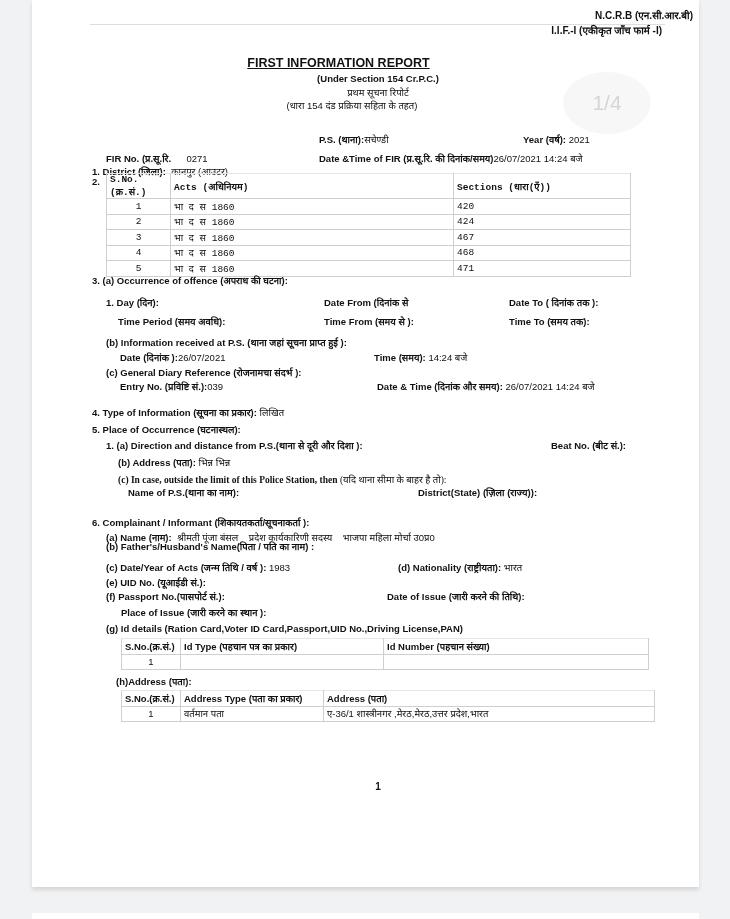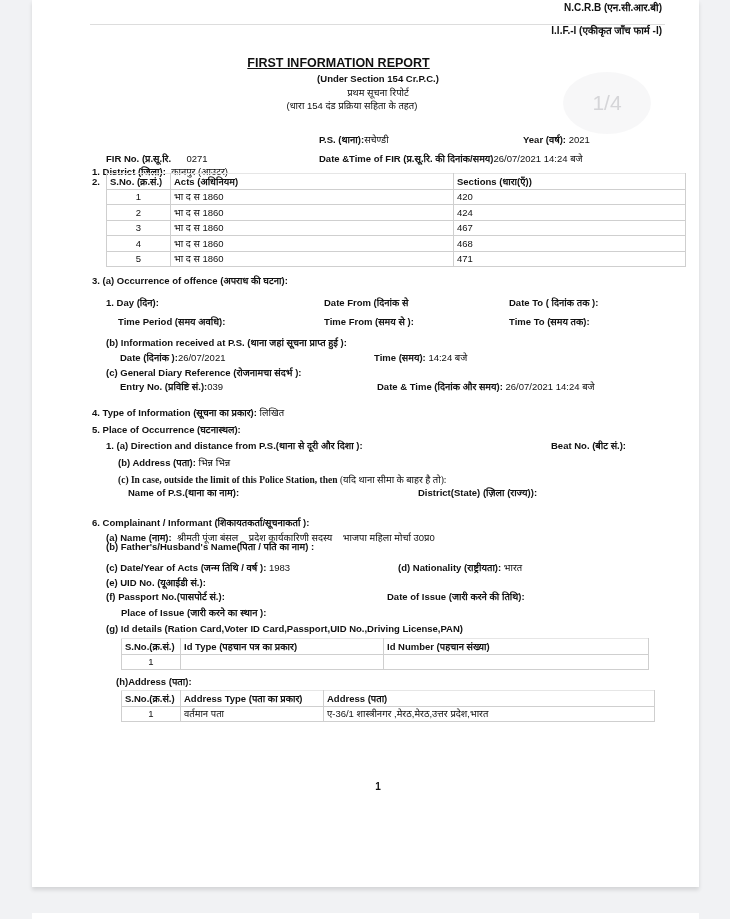--- a/index.html
+++ b/index.html
@@ -53,21 +53,21 @@
     table.grid td.c { text-align: center; }
     .pageno { left: 0; width: 756px; text-align: center; font-size: 10px; font-weight: bold; }
   </style>
 </head>
 <body>
 
 <div class="page"></div>
 <div class="page2"></div>
 
 <div class="hdr-line"></div>
-<div class="abs ncrb" style="top:0;">N.C.R.B (एन.सी.आर.बी)</div>
+<div class="abs ncrb" style="top:8px;margin-left:31px;">N.C.R.B (एन.सी.आर.बी)</div>
 <div class="abs ncrb" style="top:23px;">I.I.F.-I (एकीकृत जाँच फार्म -I)</div>
 
 <div class="abs title" style="top:56px;">FIRST INFORMATION REPORT</div>
 <div class="abs sub b" style="top:73px;">(Under Section 154 Cr.P.C.)</div>
 <div class="abs sub" style="top:86px;">प्रथम सूचना रिपोर्ट</div>
 <div class="abs sub" style="top:99px; left:-26px;">(धारा 154 दंड प्रक्रिया सहिता के तहत)</div>
 
 <div class="pagebadge">1/4</div>
 
 <div class="abs t" style="left:92px; top:133px;margin-top:32px;">
@@ -84,21 +84,21 @@
 <div class="abs t" style="left:106px; top:152px;">
   <span class="lbl">FIR No. (प्र.सू.रि.</span>
   <span style="display:inline-block; width:10px;"></span>
   <span>0271</span>
 </div>
 <div class="abs t" style="left:319px; top:152px;">
   <span class="lbl">Date &amp;Time of FIR (प्र.सू.रि. की दिनांक/समय)</span><span>26/07/2021   14:24 बजे</span>
 </div>
 
 <div class="abs t b" style="left:92px; top:176px;">2.</div>
-<table class="grid" id="acts-table" style="left:106px; top:173px; width:580px;">
+<table class="grid" id="acts-table" style="left:106px; top:173px; width:525px;font-family:Liberation Mono, monospace;">
   <colgroup>
       <col style="width:64px">
       <col style="width:283px">
       <col>
     </colgroup>
   <tbody>
       <tr class="head">
     <td>S.No. (क्र.सं.)</td>
     <td>Acts (अधिनियम)</td>
     <td>Sections (धारा(एँ))</td>

